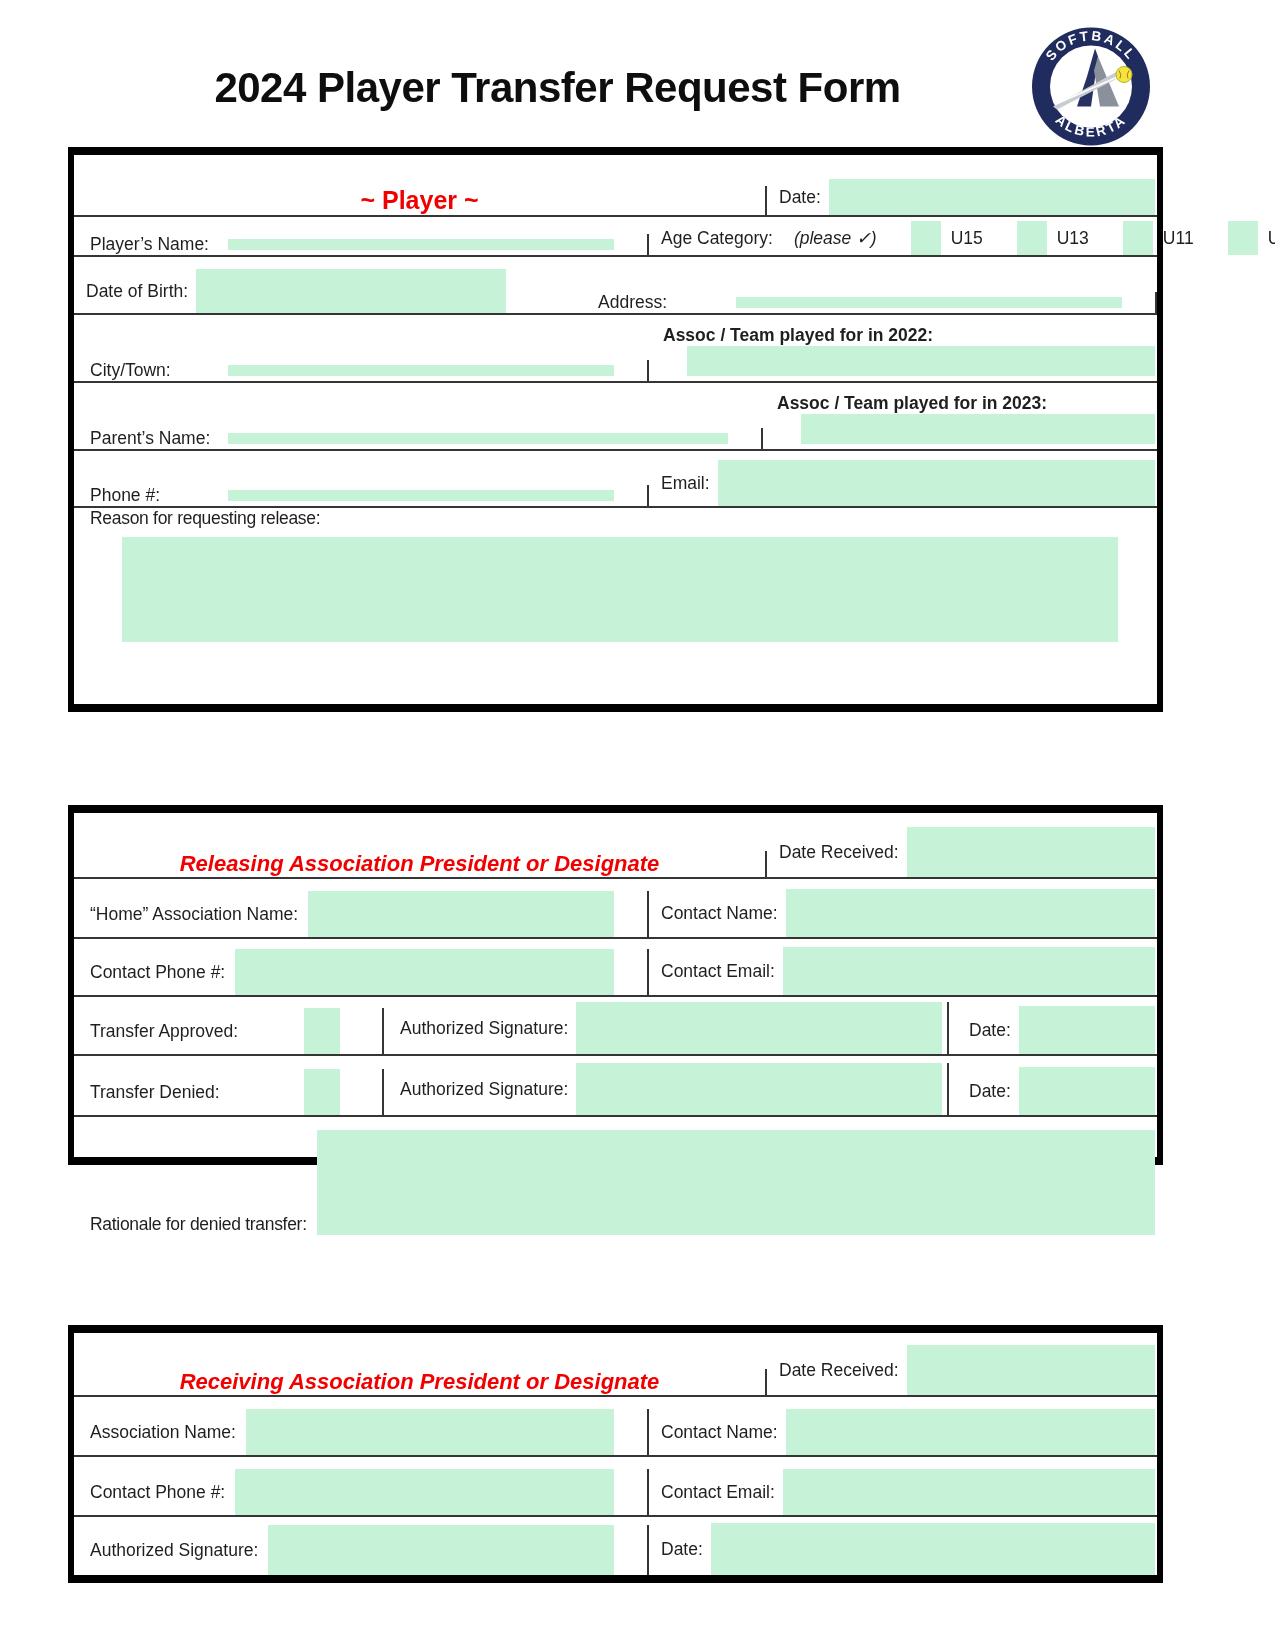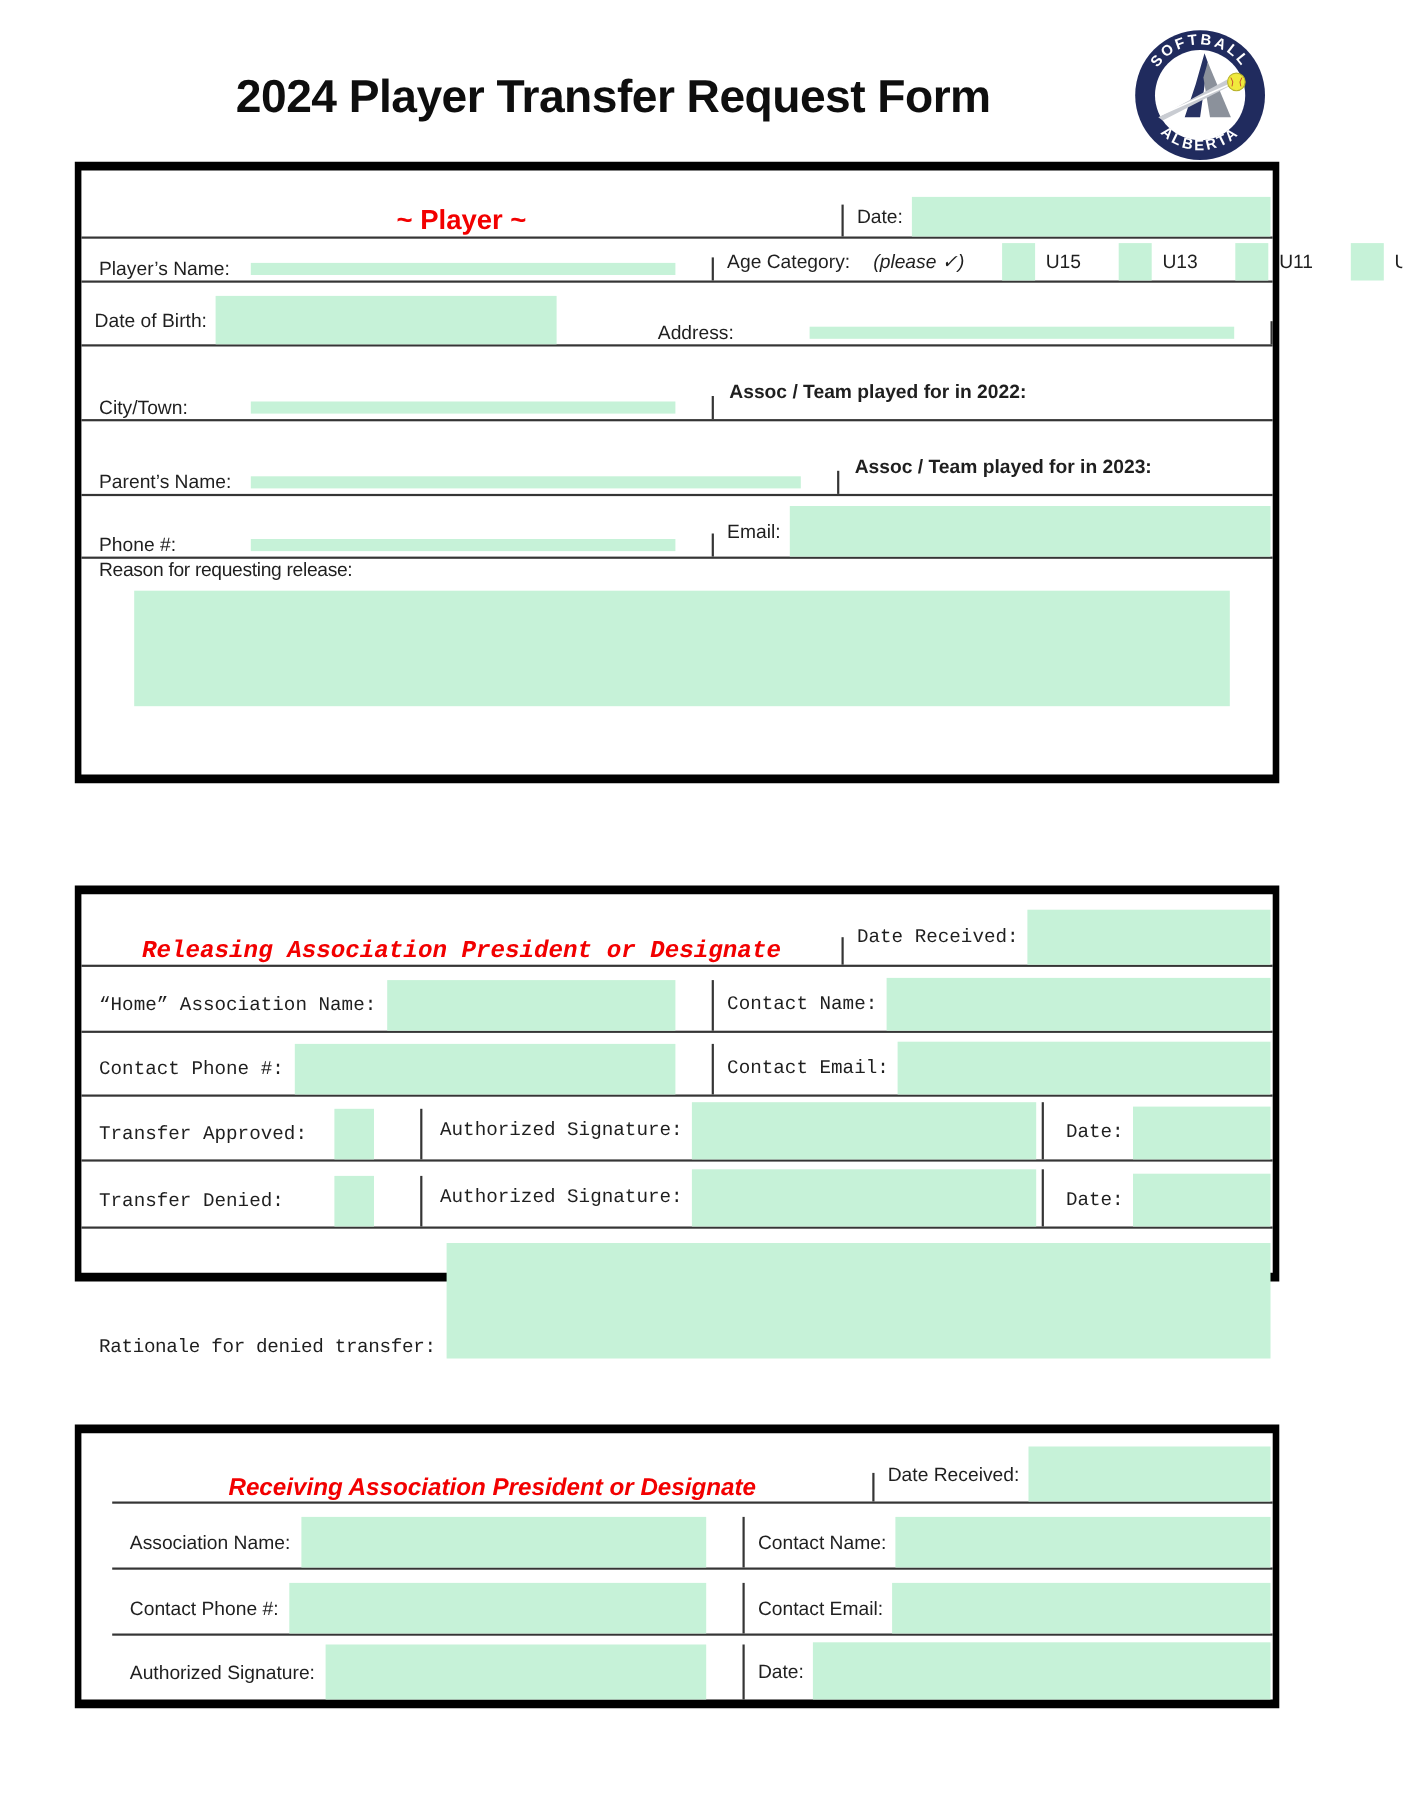--- a/index.html
+++ b/index.html
@@ -11,22 +11,22 @@
     position:absolute; top:64px; left:40px; width:1035px; text-align:center;
     font-size:42px; font-weight:bold; letter-spacing:-0.5px; color:#0e0e0e;
   }
   .logo { position:absolute; left:1031px; top:26px; width:120px; height:121px; }
 
   .box {
     position:absolute; left:68px; width:1095px; box-sizing:border-box;
     border:6px solid #000; border-top-width:8px; border-bottom-width:8px; background:#fff;
   }
   .s1 { top:147px; height:565px; }
-  .s2 { top:805px; height:360px;font-family:Liberation Mono, monospace; }
-  .s3 { top:1295px; height:258px;padding-left:28px; }
+  .s2 { top:805px; height:360px; }
+  .s3 { top:1325px; height:258px; }
 
   .row { display:flex; box-sizing:border-box; border-top:2px solid #353535; align-items:flex-end; }
   .row.first { border-top:none; }
   .cell { display:flex; align-items:center; box-sizing:border-box; min-width:0; }
   .bord { border-right:2px solid #353535; }
 
   .lbl { font-size:17.5px; white-space:nowrap; padding-left:16px; color:#1f1f1f; }
   .lbl.r { padding-left:12px; }
   .lbl.b { font-weight:bold; }
   .lbl.fixed { width:154px; box-sizing:border-box; }
@@ -43,21 +43,21 @@
   .h48 { height:48px; } .h50 { height:50px; } .h52 { height:52px; }
   .stretch { align-self:stretch; margin-top:5px; margin-bottom:5px; }
 
   .checkbox { background:#c6f2d8; width:30px; height:34px; }
   .bigcheck { background:#c6f2d8; width:36px; height:46px; margin-left:auto; margin-right:42px; }
 
   .agecell { gap:15px; }
   .agegroup { display:flex; align-items:center; margin-left:19px; }
   .agegroup .aglbl { font-size:17.5px; margin-left:10px; white-space:nowrap; }
 
-  .stackcell { flex-direction:row; align-items:stretch; justify-content:space-between;
+  .stackcell { flex-direction:column; align-items:stretch; justify-content:space-between;
                padding-top:7px; padding-bottom:5px; }
   .stackcell .lbl { padding-left:14px; }
   .stackcell .field { height:30px; margin-left:38px; margin-right:2px; }
 
   .reasonrow { flex-direction:column; align-items:stretch; }
   .reasonrow .lbl { letter-spacing:-0.3px; }
   .textarea-reason { margin:8px 39px 0 48px; height:105px; }
   .textarea-rationale { flex:1; height:105px; margin-left:10px; margin-right:2px; }
 </style>
 </head>

